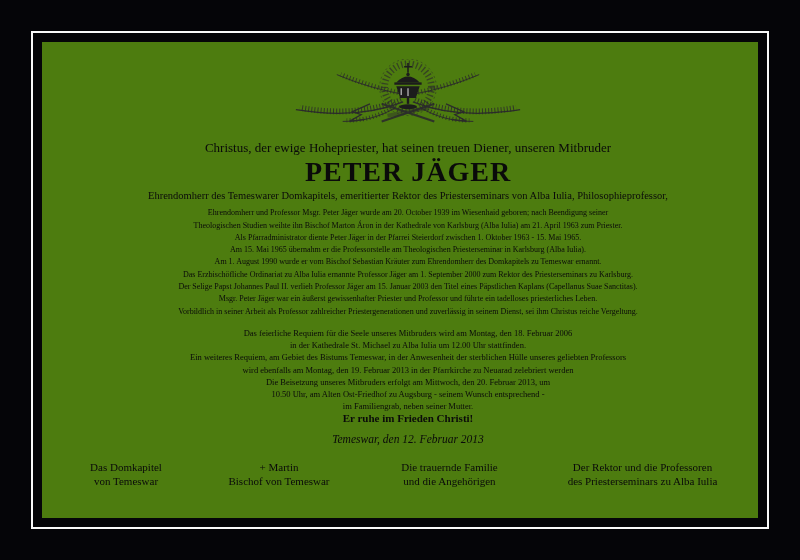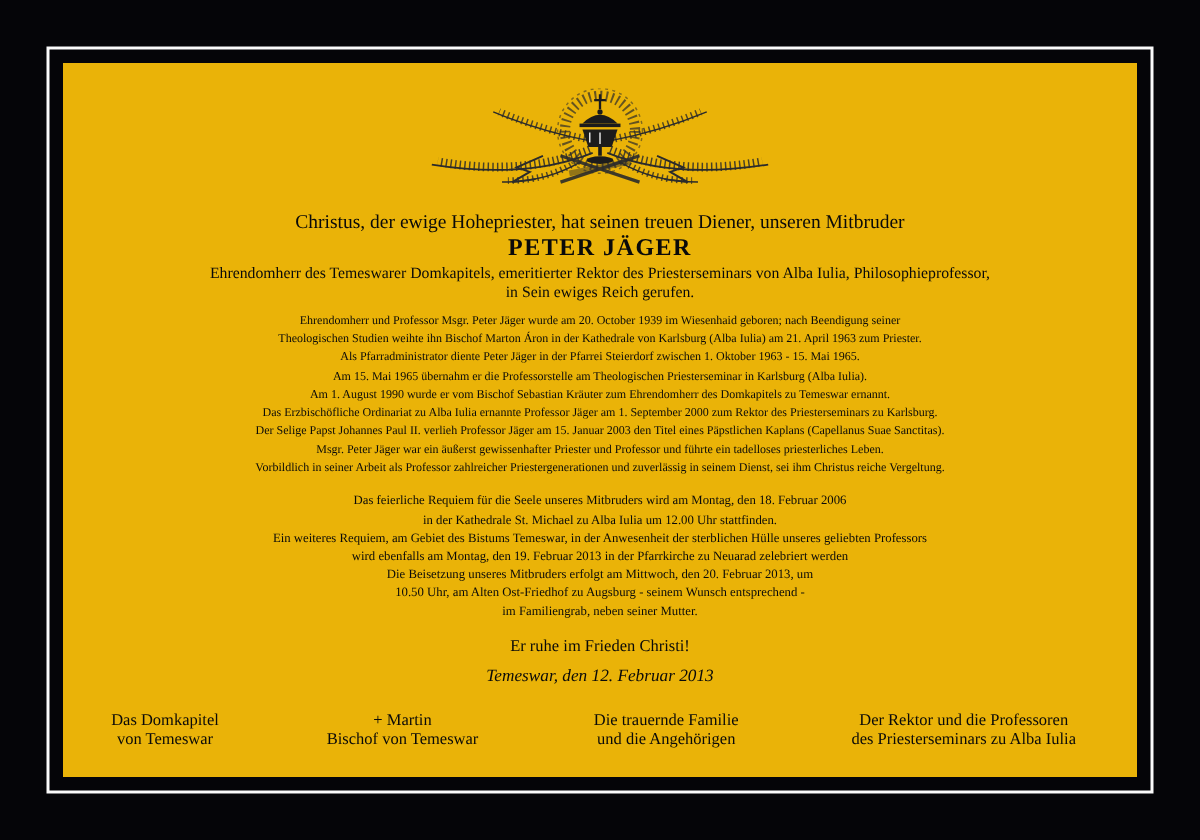--- a/index.html
+++ b/index.html
@@ -13,39 +13,40 @@
   }
   .frame{
     position:absolute;
     inset:31px;
     border:2px solid #fafafa;
     background:#050508;
   }
   .card{
     position:absolute;
     inset:9px;
-    background:#eab308;
+    background:#4d7c0f;
     text-align:center;
     overflow:hidden;
+    padding-left:16px;
   }
   .emblem{
     display:block;
     margin:17px auto 0;
     width:250px;height:78px;
   }
   .intro{margin-top:4px;font-size:13px;line-height:1.15;}
   .name{
     margin-top:1px;
-    font-size:16px;font-weight:700;
+    font-size:28px;font-weight:700;
     letter-spacing:1px;line-height:1.1;
   }
   .subtitle{margin-top:2px;font-size:10.5px;line-height:1.1;}
   .bio{margin-top:6px;font-size:8px;line-height:12.3px;}
   .funeral{margin-top:9px;font-size:8.5px;line-height:12.2px;}
-  .closing{margin-top:12px;font-size:11px;line-height:1.2;}
+  .closing{margin-top:0;font-size:11px;line-height:1.2;font-weight:bold;}
   .dateline{margin-top:7px;font-size:11.5px;line-height:1.2;font-style:italic;}
   .signatures{
     display:flex;justify-content:space-between;
     margin-top:15px;padding:0 8px;
     font-size:11px;line-height:1.22;
   }
   .sig-col{text-align:center;}
   .sig-1{width:120px;}
   .sig-2{width:170px;}
   .sig-3{width:155px;}
@@ -83,21 +84,20 @@
           <path d="M113,28 h24 l-4,12 h-16 z" stroke="none"></path>
           <path d="M125,40 v6" fill="none" stroke-width="2.5"></path>
           <ellipse cx="125" cy="49" rx="9" ry="2.6" stroke="none"></ellipse>
           <path d="M118,30 v7 M125,30 v8" stroke="#ffffff" stroke-width="1" fill="none" opacity="0.9"></path>
         </g>
       </svg>
 
       <div class="intro">Christus, der ewige Hohepriester, hat seinen treuen Diener, unseren Mitbruder</div>
       <div class="name">PETER JÄGER</div>
       <div class="subtitle">Ehrendomherr des Temeswarer Domkapitels, emeritierter Rektor des Priesterseminars von Alba Iulia, Philosophieprofessor,</div>
-      <div class="subtitle">in Sein ewiges Reich gerufen.</div>
 
       <div class="bio">
         <div>Ehrendomherr und Professor Msgr. Peter Jäger wurde am 20. October 1939 im Wiesenhaid geboren; nach Beendigung seiner</div>
         <div>Theologischen Studien weihte ihn Bischof Marton Áron in der Kathedrale von Karlsburg (Alba Iulia) am 21. April 1963 zum Priester.</div>
         <div>Als Pfarradministrator diente Peter Jäger in der Pfarrei Steierdorf zwischen 1. Oktober 1963 - 15. Mai 1965.</div>
         <div>Am 15. Mai 1965 übernahm er die Professorstelle am Theologischen Priesterseminar in Karlsburg (Alba Iulia).</div>
         <div>Am 1. August 1990 wurde er vom Bischof Sebastian Kräuter zum Ehrendomherr des Domkapitels zu Temeswar ernannt.</div>
         <div>Das Erzbischöfliche Ordinariat zu Alba Iulia ernannte Professor Jäger am 1. September 2000 zum Rektor des Priesterseminars zu Karlsburg.</div>
         <div>Der Selige Papst Johannes Paul II. verlieh Professor Jäger am 15. Januar 2003 den Titel eines Päpstlichen Kaplans (Capellanus Suae Sanctitas).</div>
         <div>Msgr. Peter Jäger war ein äußerst gewissenhafter Priester und Professor und führte ein tadelloses priesterliches Leben.</div>

